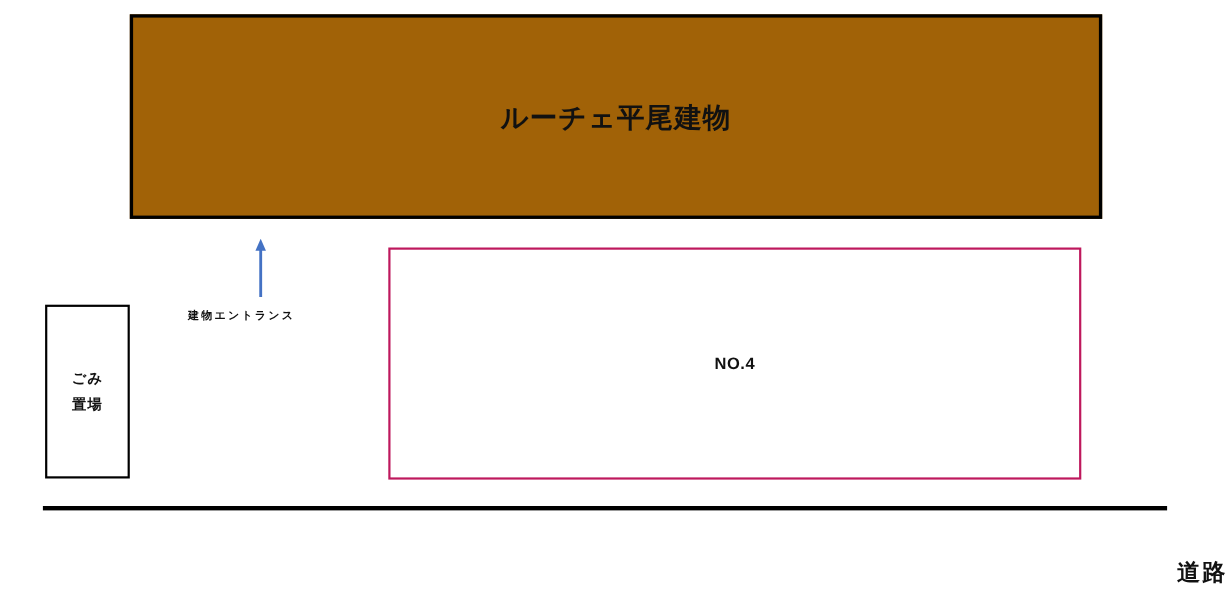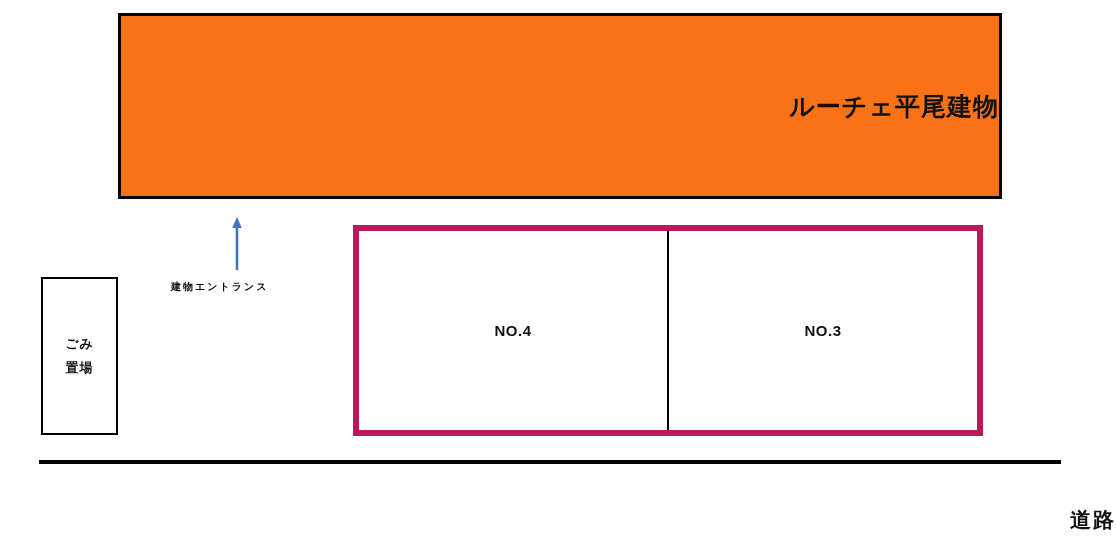--- a/index.html
+++ b/index.html
@@ -17,24 +17,24 @@
   }
   
   .building {
     position: absolute;
     left: 118px;
     top: 13px;
     width: 884px;
     height: 186px;
     border: 3px solid #000000;
     box-sizing: border-box;
-    background: #f97316;
+    background: #a16207;
     display: flex;
     align-items: center;
-    justify-content: flex-end;
+    justify-content: center;
   }
   .building-label {
     font-size: 25px;
     font-weight: bold;
     color: #111111;
     letter-spacing: 1px;
     white-space: nowrap;
   }
   
   .garbage {
@@ -76,21 +76,21 @@
     letter-spacing: 2px;
     white-space: nowrap;
   }
   
   .parking {
     position: absolute;
     left: 353px;
     top: 225px;
     width: 630px;
     height: 211px;
-    border: 6px solid #be185d;
+    border: 2px solid #be185d;
     box-sizing: border-box;
     background: #ffffff;
     display: flex;
   }
   .space {
     flex: 1 1 0;
     display: flex;
     align-items: center;
     justify-content: center;
     border-left: 2px solid #000000;
@@ -140,21 +140,18 @@
 
   <div class="garbage">
     <span class="garbage-line">ごみ</span>
     <span class="garbage-line">置場</span>
   </div>
 
   <div class="parking">
     <div class="space">
       <span class="space-label">NO.4</span>
     </div>
-    <div class="space">
-      <span class="space-label">NO.3</span>
-    </div>
   </div>
 
   <div class="road-line"></div>
   <div class="road-label">道路</div>
 
 </div>
 
 </body></html>

